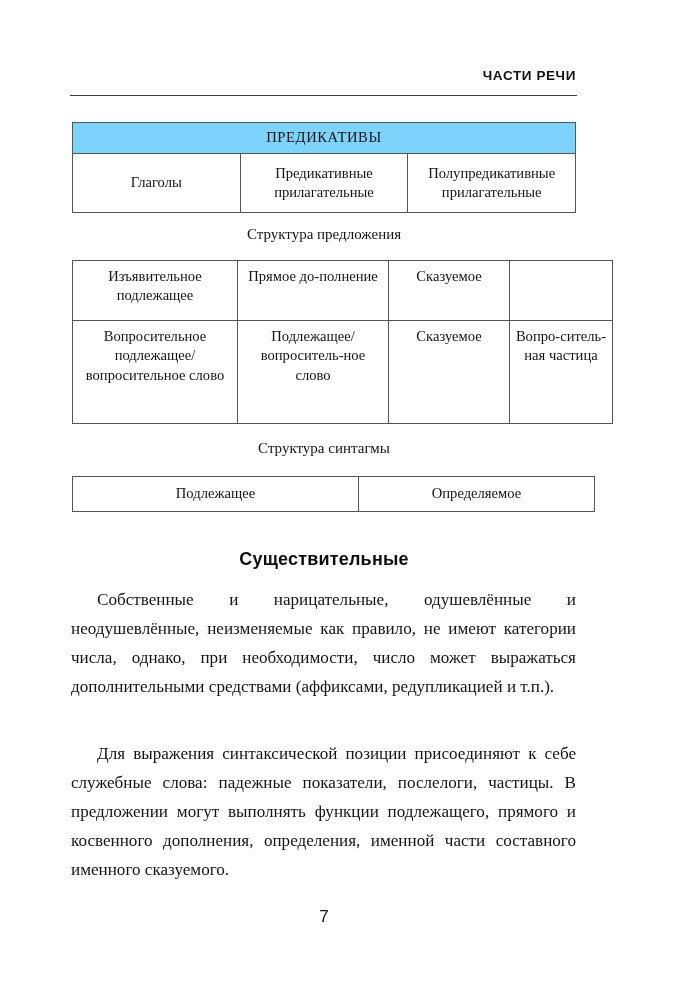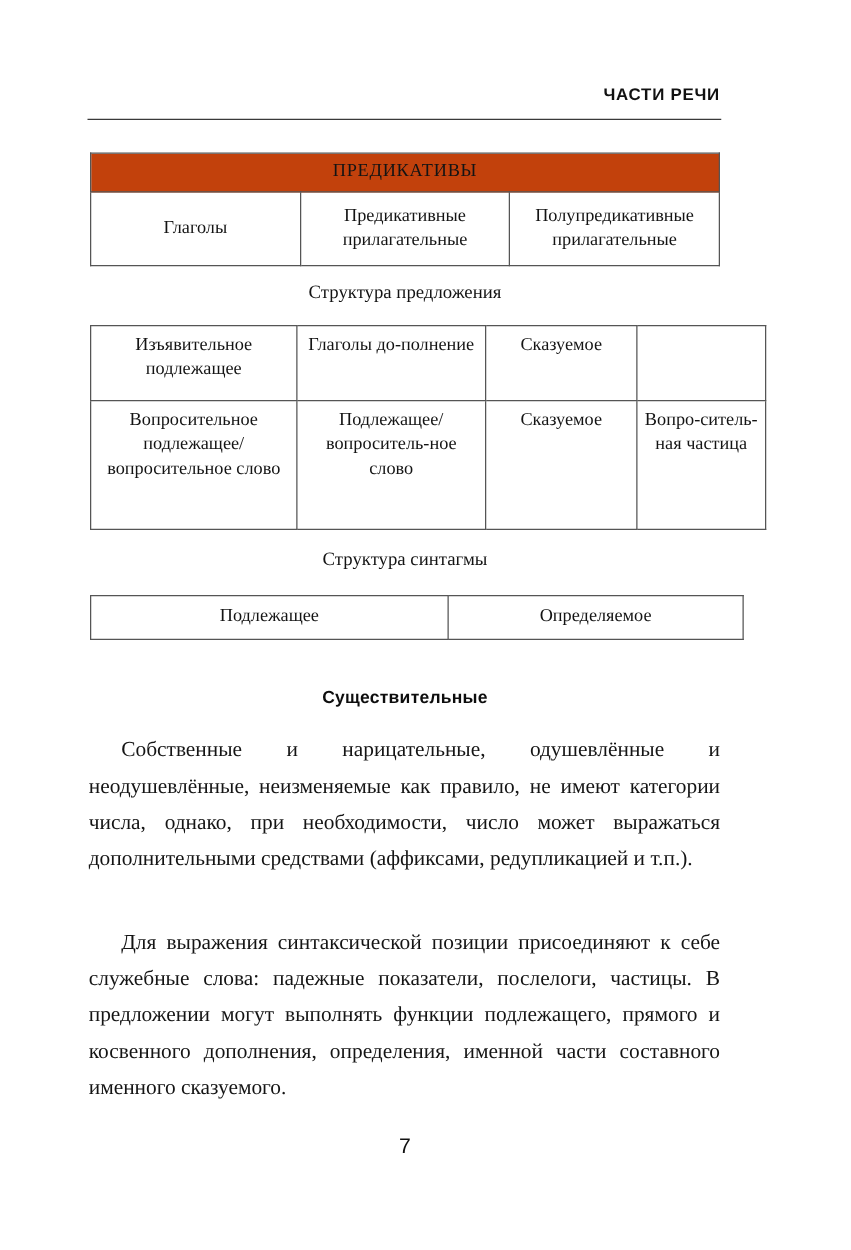--- a/index.html
+++ b/index.html
@@ -57,21 +57,21 @@
   table.doc-table td,
   table.doc-table th {
     border: 1.1px solid #555555;
     text-align: center;
     vertical-align: middle;
     padding: 3px 4px;
     line-height: 1.32;
     font-weight: normal;
   }
   th.hdr-band {
-    background: #c2410c;
+    background: #7dd3fc;
     font-weight: bold;
     letter-spacing: 0.6px;
     font-size: 14.6px;
     padding: 4px 4px;
   }
 
   
   #tbl-predicatives {
     left: 72px;
     top: 122px;
@@ -121,21 +121,21 @@
 
   
   .section-heading {
     position: absolute;
     left: 72px;
     top: 549px;
     width: 504px;
     text-align: center;
     font-family: "Liberation Sans", "DejaVu Sans", sans-serif;
     font-weight: bold;
-    font-size: 14px;
+    font-size: 18px;
     letter-spacing: 0.2px;
     color: #0d0d0d;
   }
 
   
   .body-block {
     position: absolute;
     left: 71px;
     width: 505px;
     font-family: "Liberation Serif", "DejaVu Serif", serif;
@@ -185,21 +185,21 @@
     </tr>
   </tbody>
     </table>
 
   <div class="caption" id="cap-sentence">Структура предложения</div>
 
   <table class="doc-table" id="tbl-sentence">
     <tbody>
         <tr class="r0">
       <td class="c0">Изъявительное подлежащее</td>
-      <td class="c1">Глаголы до-полнение</td>
+      <td class="c1">Прямое до-полнение</td>
       <td class="c2">Сказуемое</td>
       <td class="c3"></td>
     </tr>
     <tr class="r1">
       <td class="c0">Вопросительное подлежащее/ вопросительное слово</td>
       <td class="c1">Подлежащее/ вопроситель-ное слово</td>
       <td class="c2">Сказуемое</td>
       <td class="c3">Вопро-ситель-ная частица</td>
     </tr>
   </tbody>

